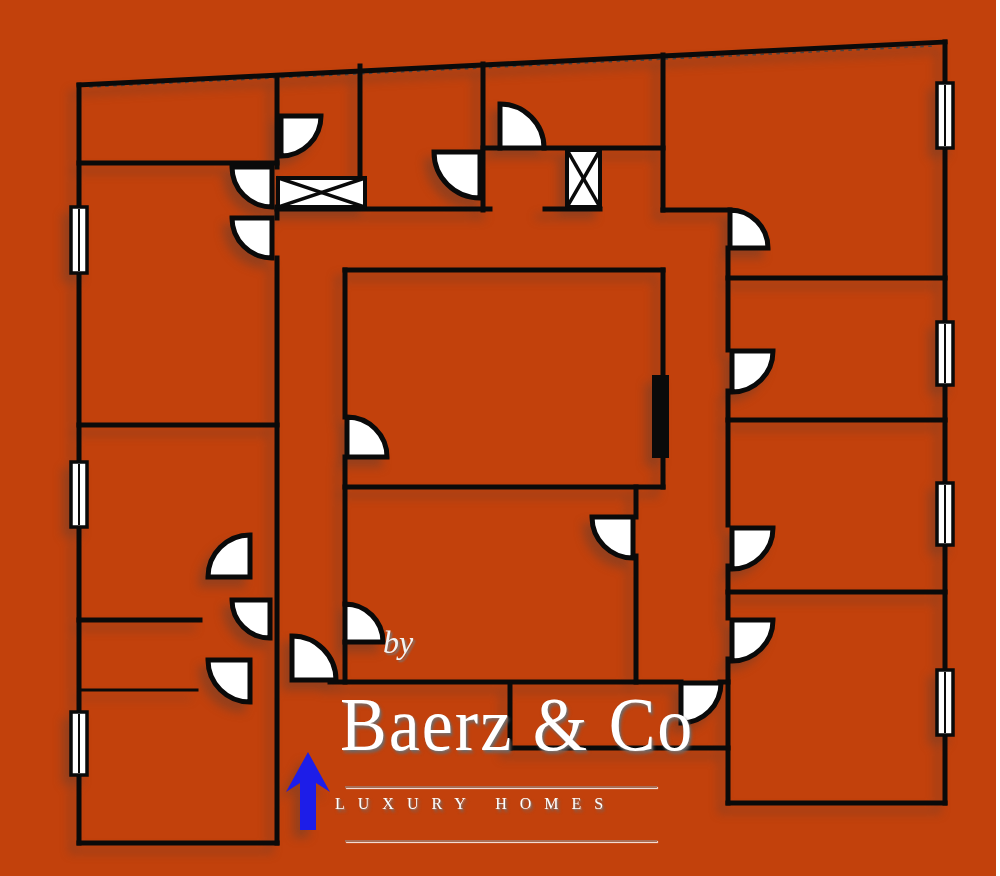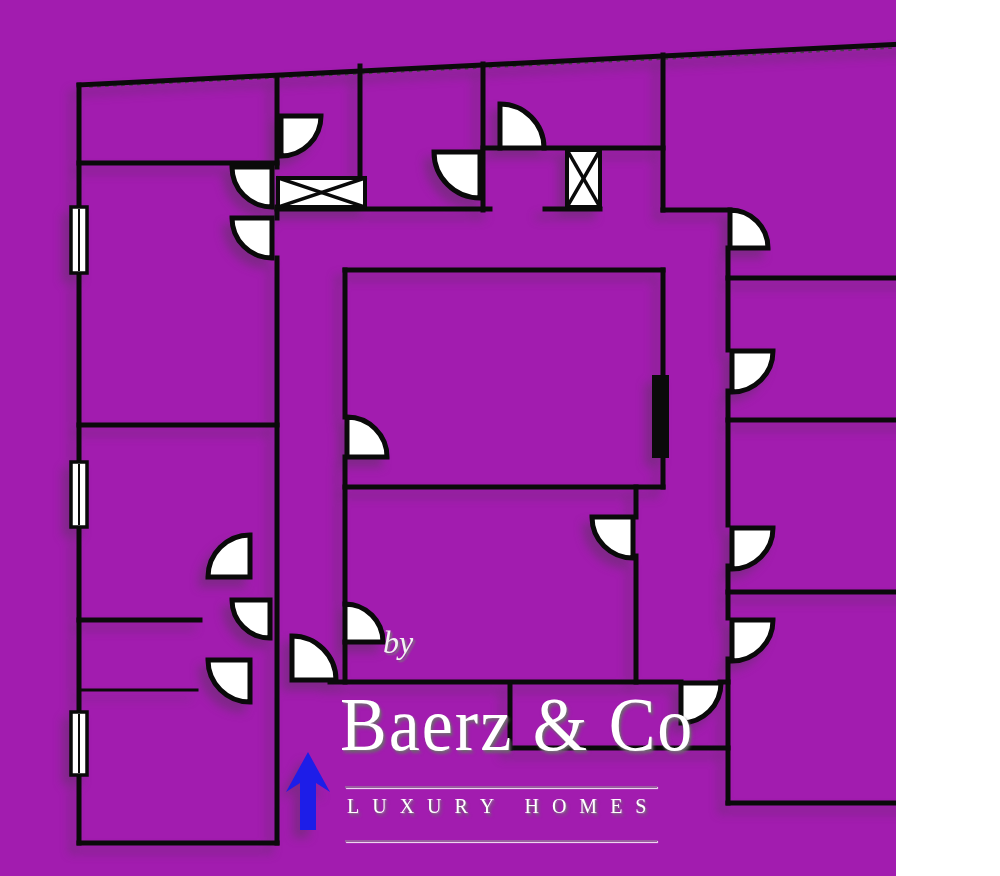--- a/index.html
+++ b/index.html
@@ -1,27 +1,27 @@
 <!DOCTYPE html>
 <html><head>
 <meta charset="utf-8">
 <style>
   html,body{margin:0;padding:0;background:#ffffff;}
-  #stage{position:relative;width:896px;height:876px;background:#a21caf;overflow:hidden;
+  #stage{position:relative;width:996px;height:876px;background:#c2410c;overflow:hidden;
          font-family:"Liberation Serif", serif;}
   #plan-svg{position:absolute;left:0;top:0;
          filter:drop-shadow(-7px 8px 5px rgba(60,60,60,0.33));}
   .wm{position:absolute;color:#ffffff;
       text-shadow:2px 3px 3px rgba(105,105,105,0.9), 1px 1px 1px rgba(160,160,160,0.6);
       white-space:nowrap;user-select:none;}
   #wm-by{left:383px;top:624px;font-size:32px;font-style:italic;color:#f2f2f2;
       text-shadow:2px 2px 2px rgba(120,120,120,0.85);}
   #wm-brand{left:340px;top:682px;font-size:70px;letter-spacing:2px;transform:scaleY(1.08);
       transform-origin:top left;}
-  #wm-tagline{left:347px;top:795px;font-size:20px;letter-spacing:13px;}
+  #wm-tagline{left:335px;top:795px;font-size:16px;letter-spacing:13px;}
   .wm-rule{position:absolute;left:345px;width:312px;height:2px;
       background:rgba(150,150,150,0.55);box-shadow:1px 1px 1px rgba(255,255,255,0.9);}
   #wm-rule-1{top:786px;}
   #wm-rule-2{top:840px;}
 </style>
 </head>
 <body>
 
 <div id="stage">
   <svg id="plan-svg" width="1000" height="876" viewBox="0 0 1000 876">

